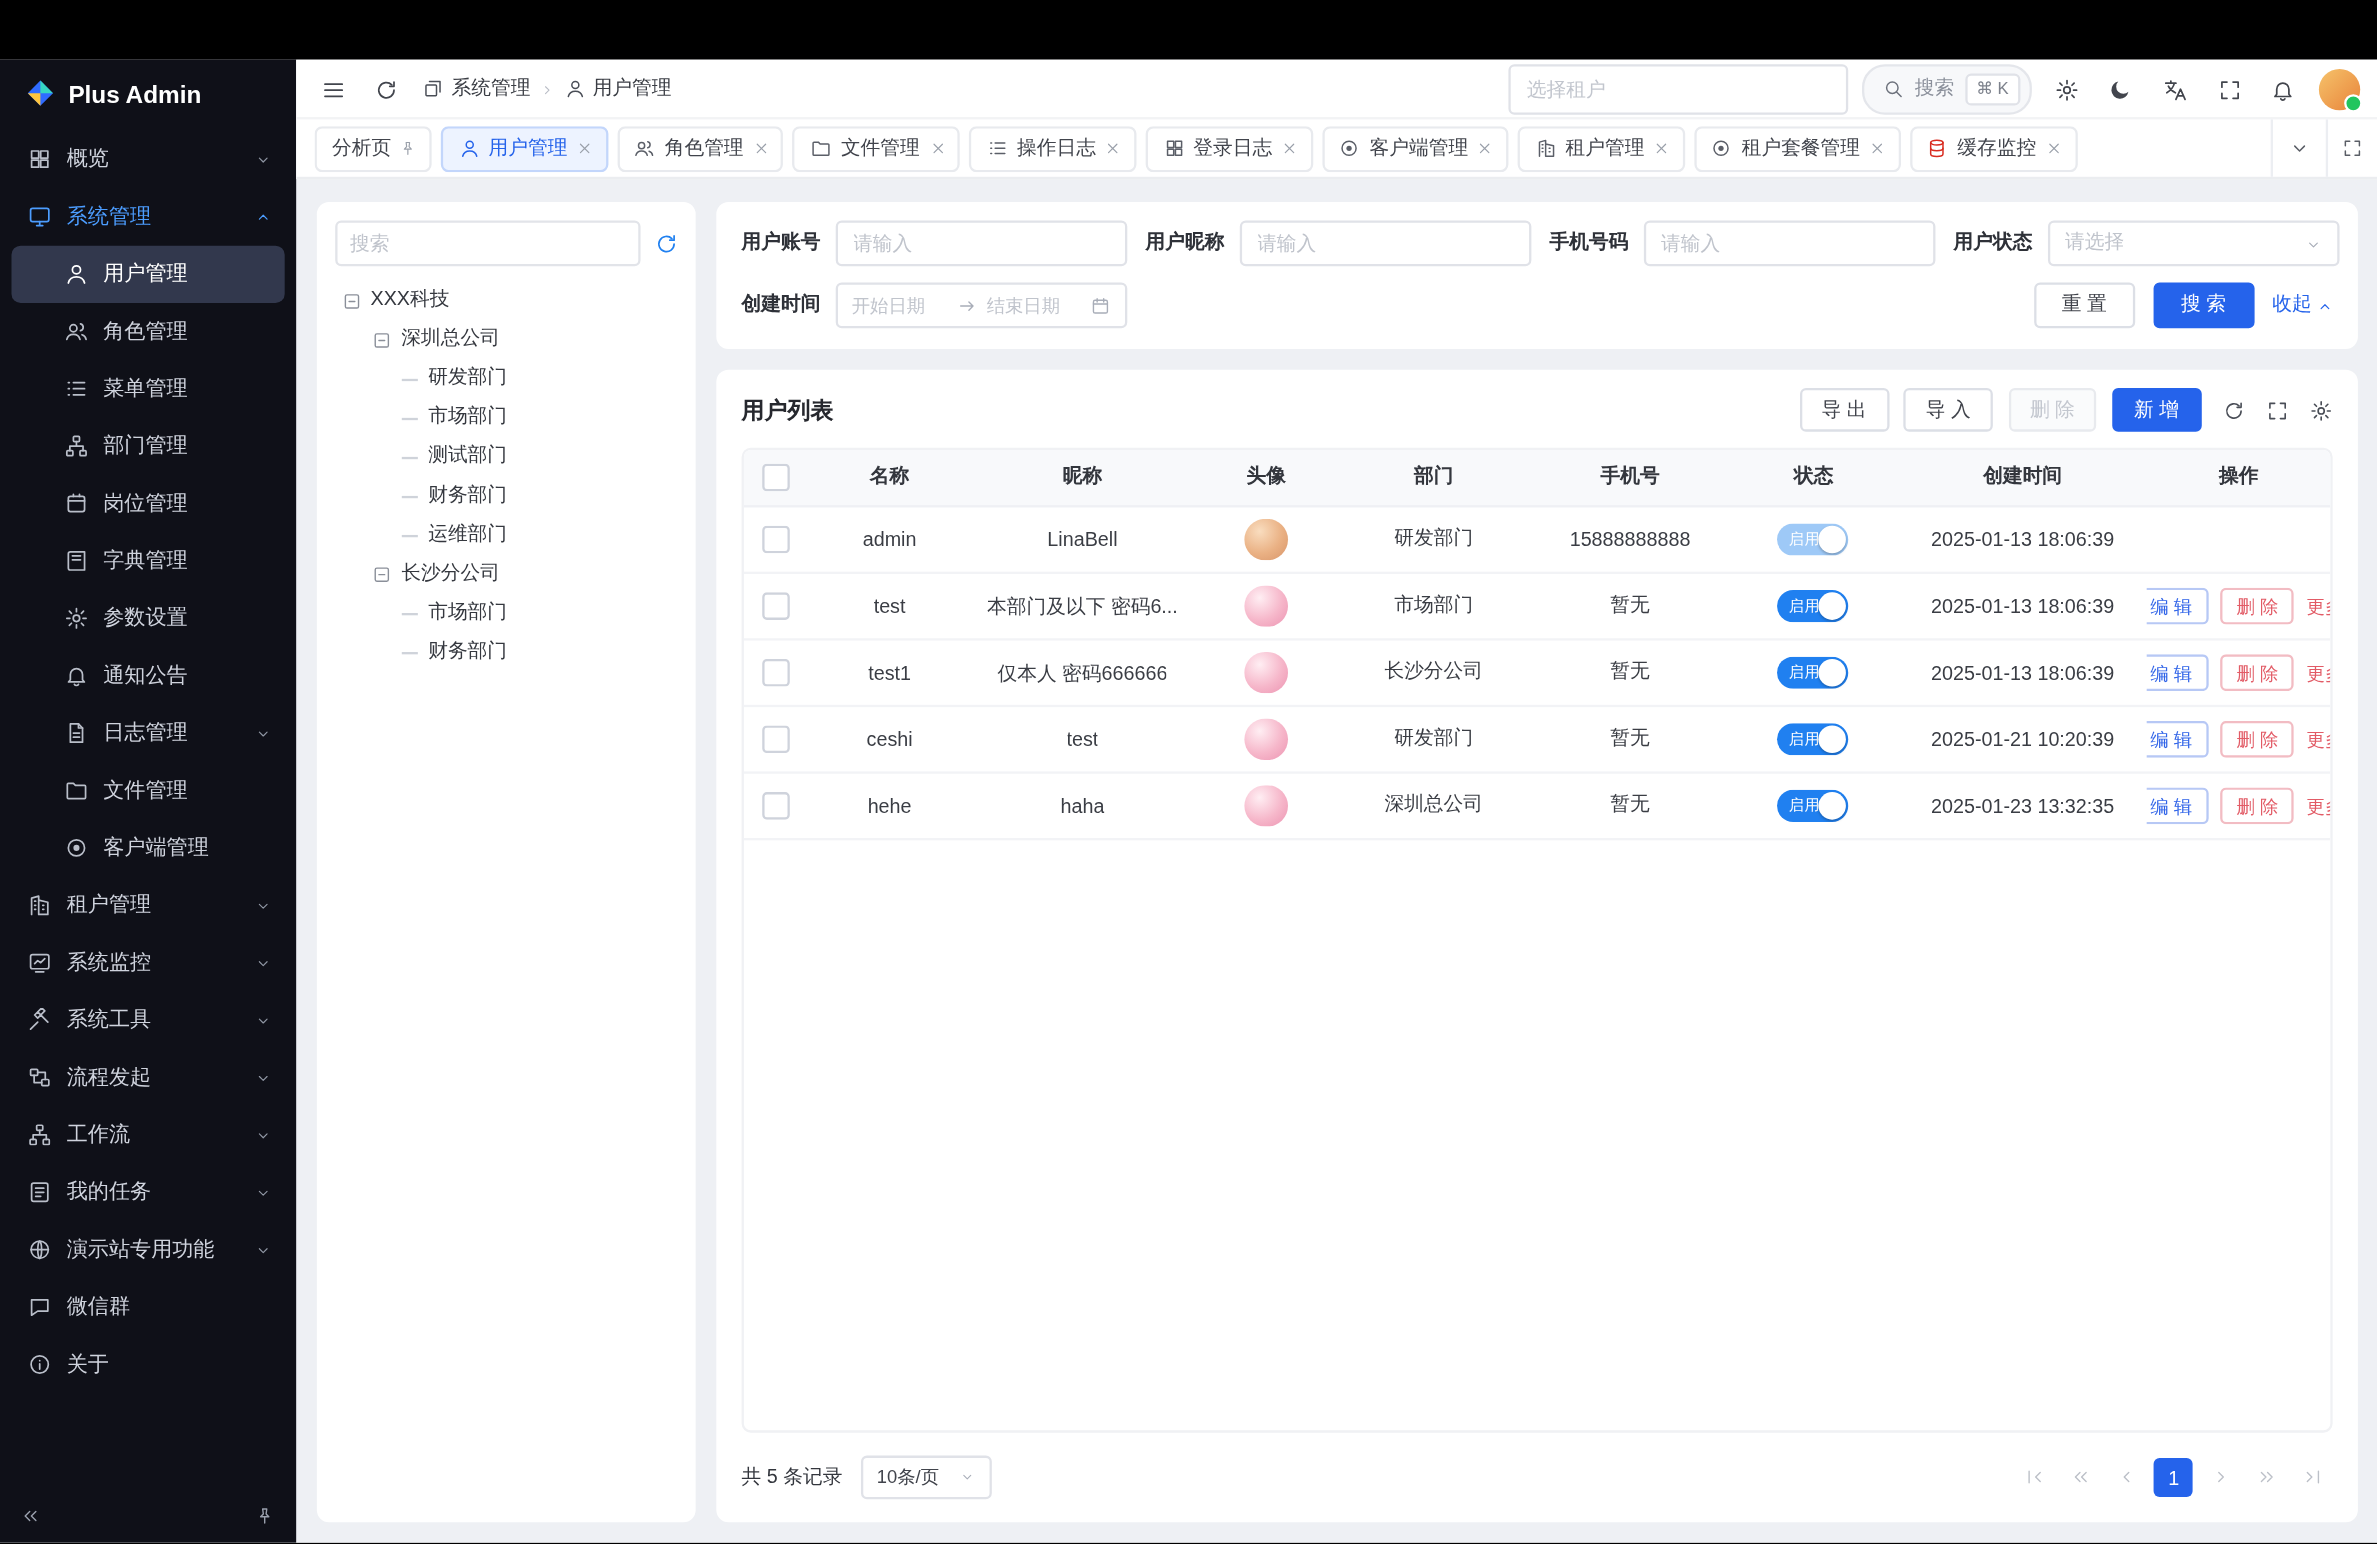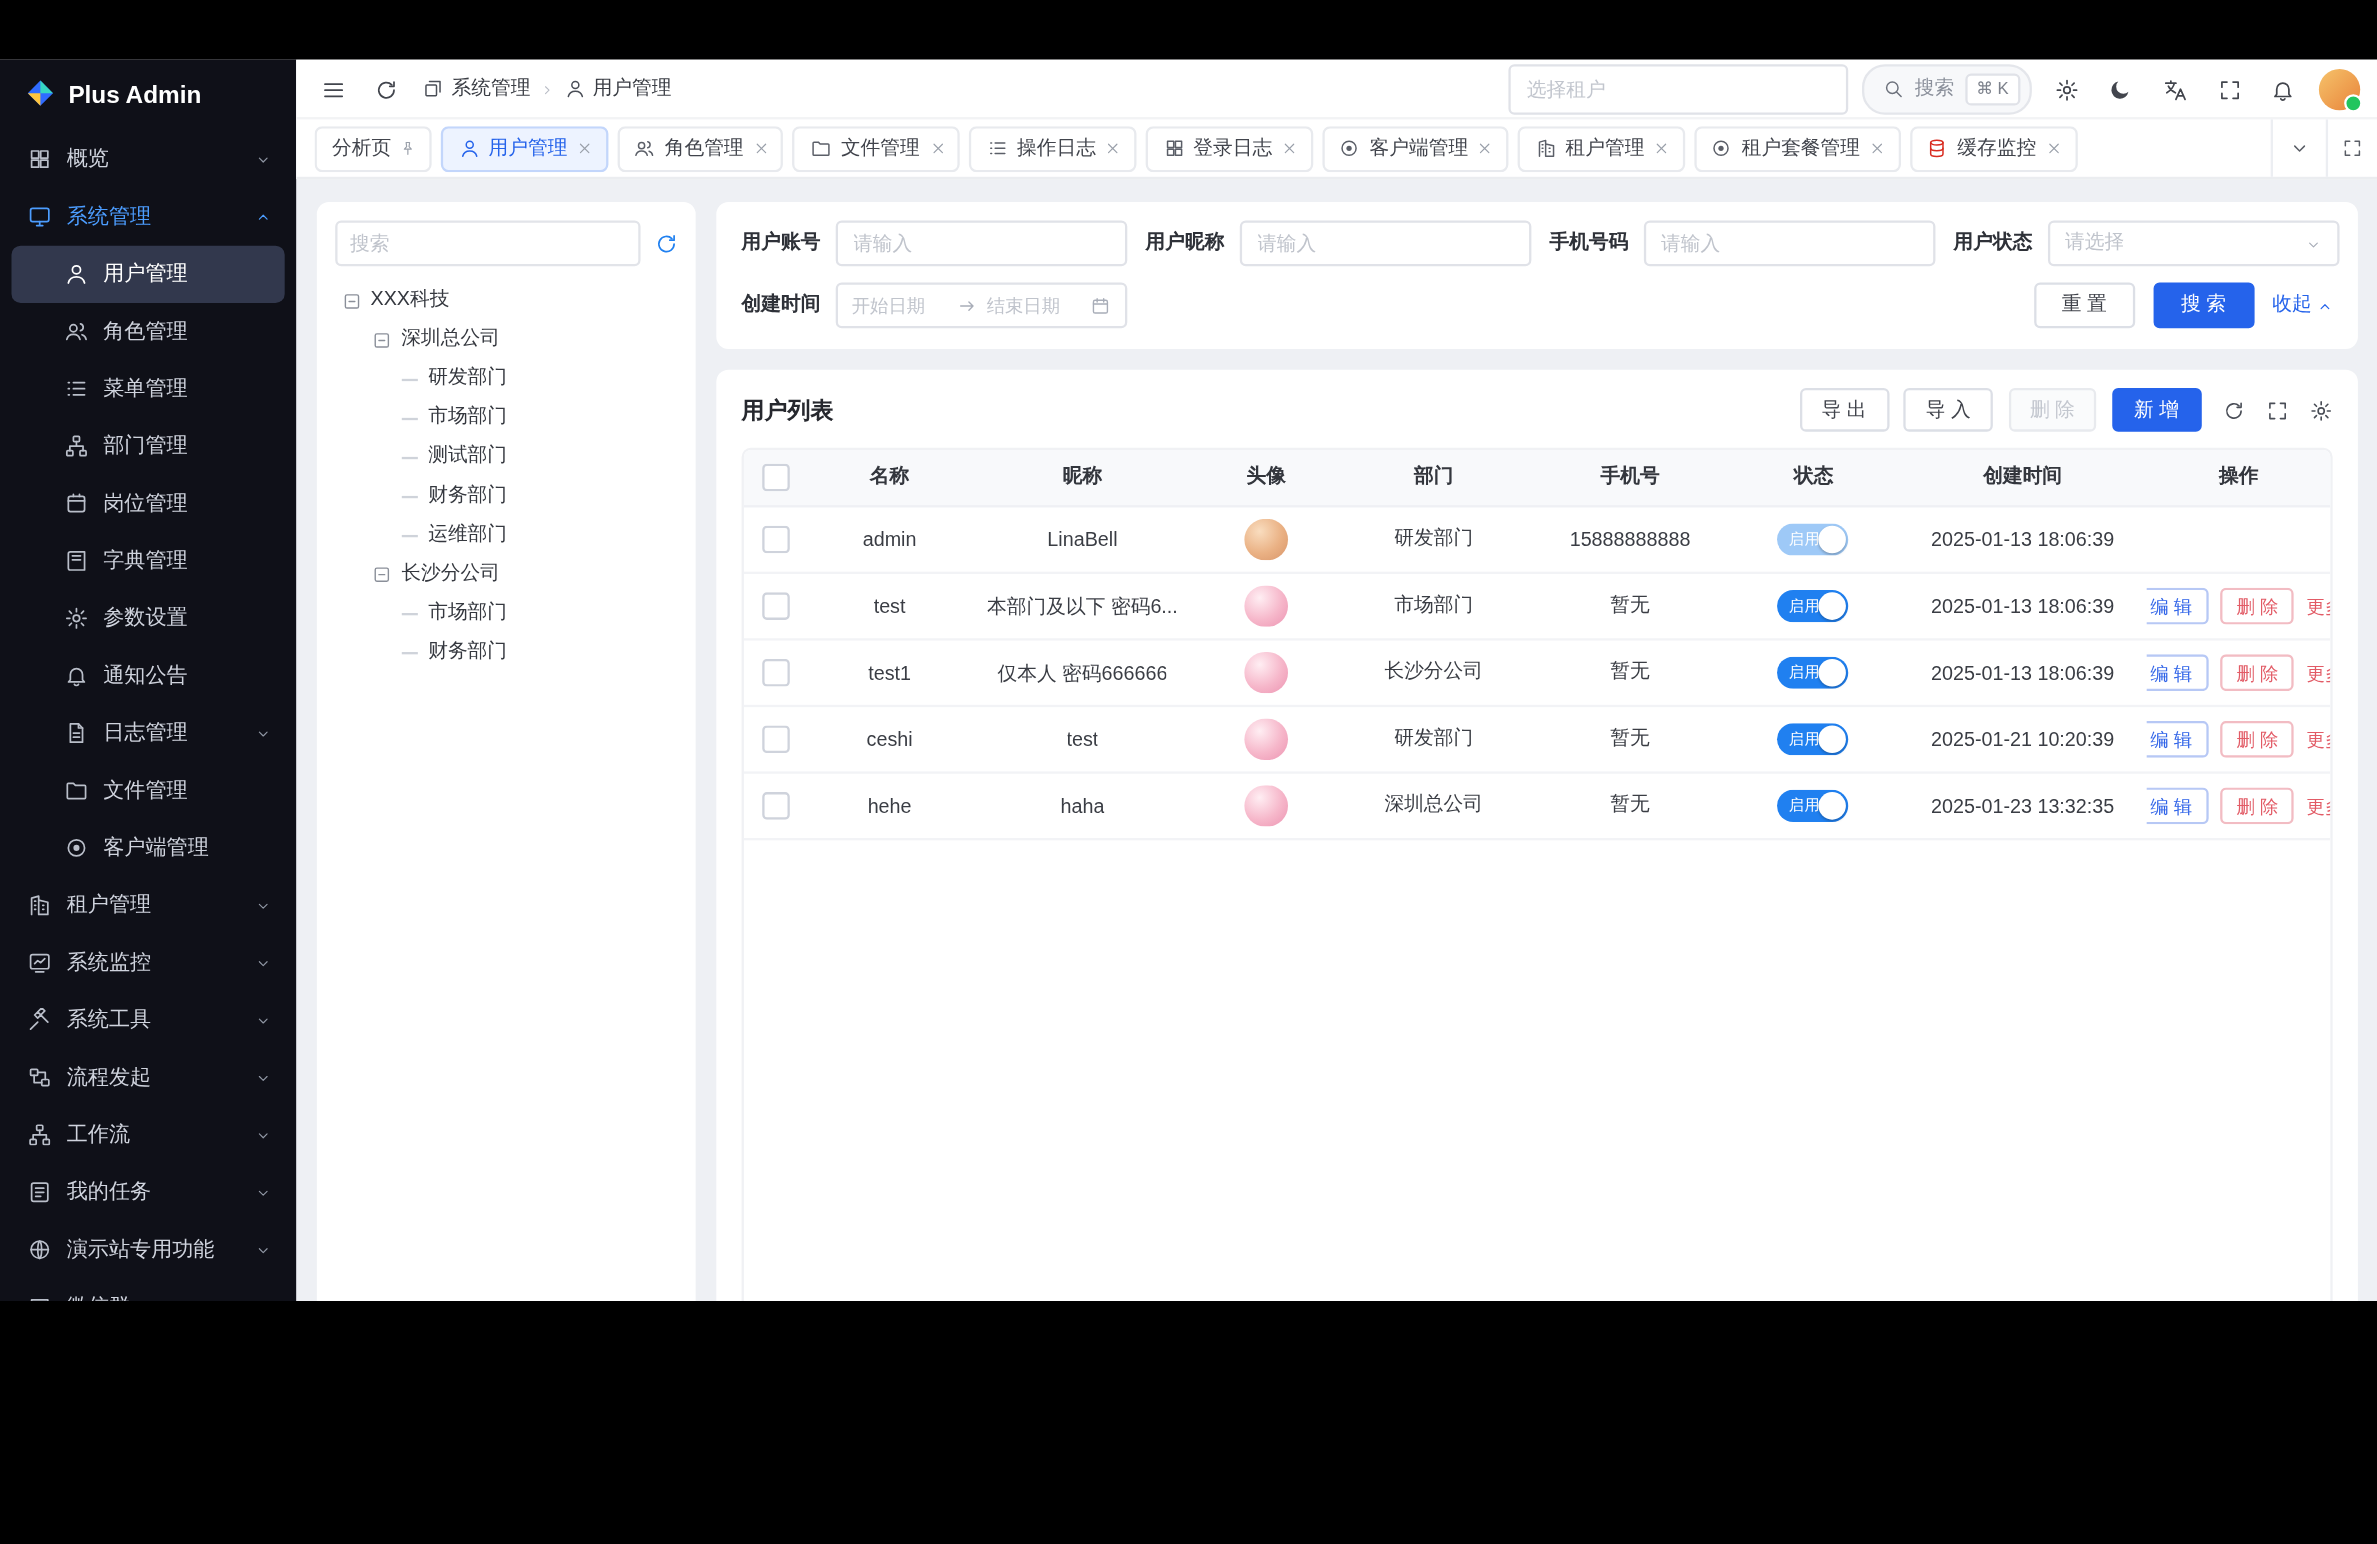--- a/index.html
+++ b/index.html
@@ -1,16 +1,16 @@
 <!DOCTYPE html>
 <html style="font-size:10.6px"><head>
 <meta charset="utf-8">
 <style>
   html,body{margin:0;padding:0;background:#000;}
-  #viewport{width:2377px;height:1301px;overflow:hidden;}
+  #viewport{width:2377px;height:1544px;overflow:hidden;}
   #app{width:1036px;height:672px;transform:scale(2.29592);transform-origin:0 0;
        font-family:"Liberation Sans","DejaVu Sans",sans-serif;background:#eef0f4;
        display:flex;flex-direction:column;overflow:hidden;-webkit-font-smoothing:antialiased;}
   .svg{width:1em;height:1em;fill:none;stroke:currentColor;stroke-width:1.7;stroke-linecap:round;stroke-linejoin:round;flex-shrink:0;display:block;}
   .ic{display:inline-flex;align-items:center;justify-content:center;}
 
   
   .topstrip{height:26.4px;background:#000;flex-shrink:0;}
   .shell{flex:1;display:flex;min-height:0;}
 

